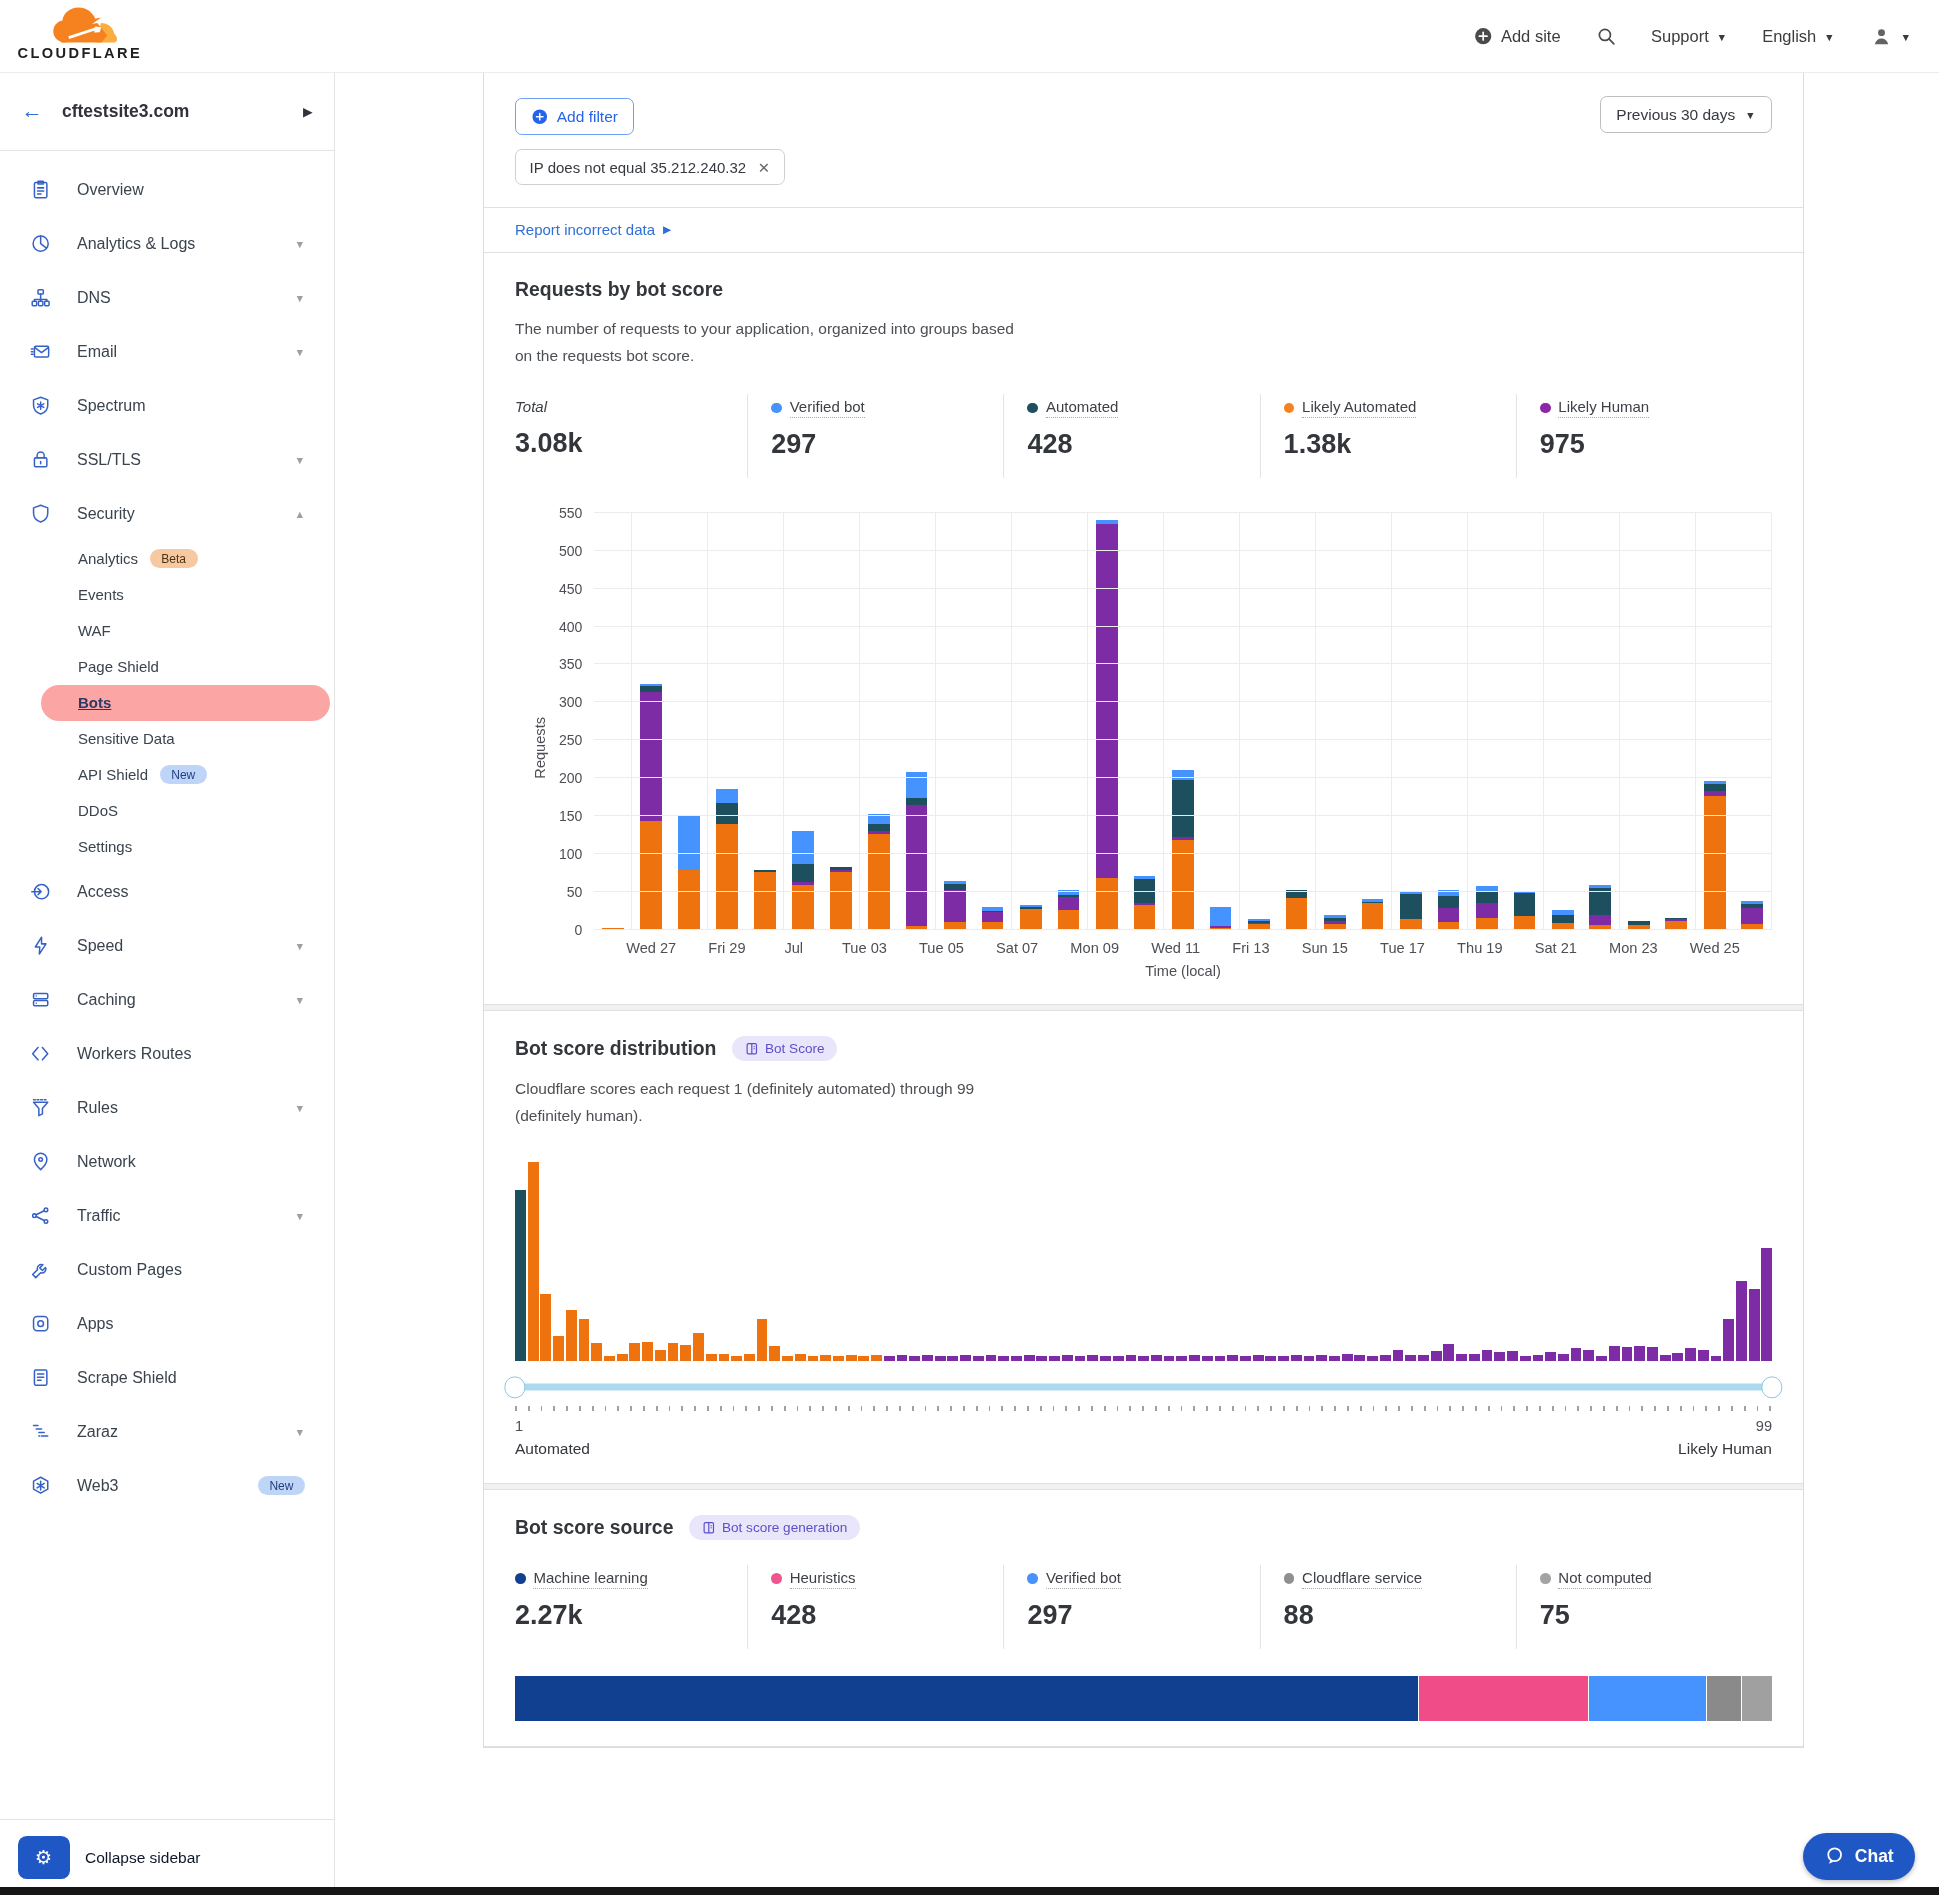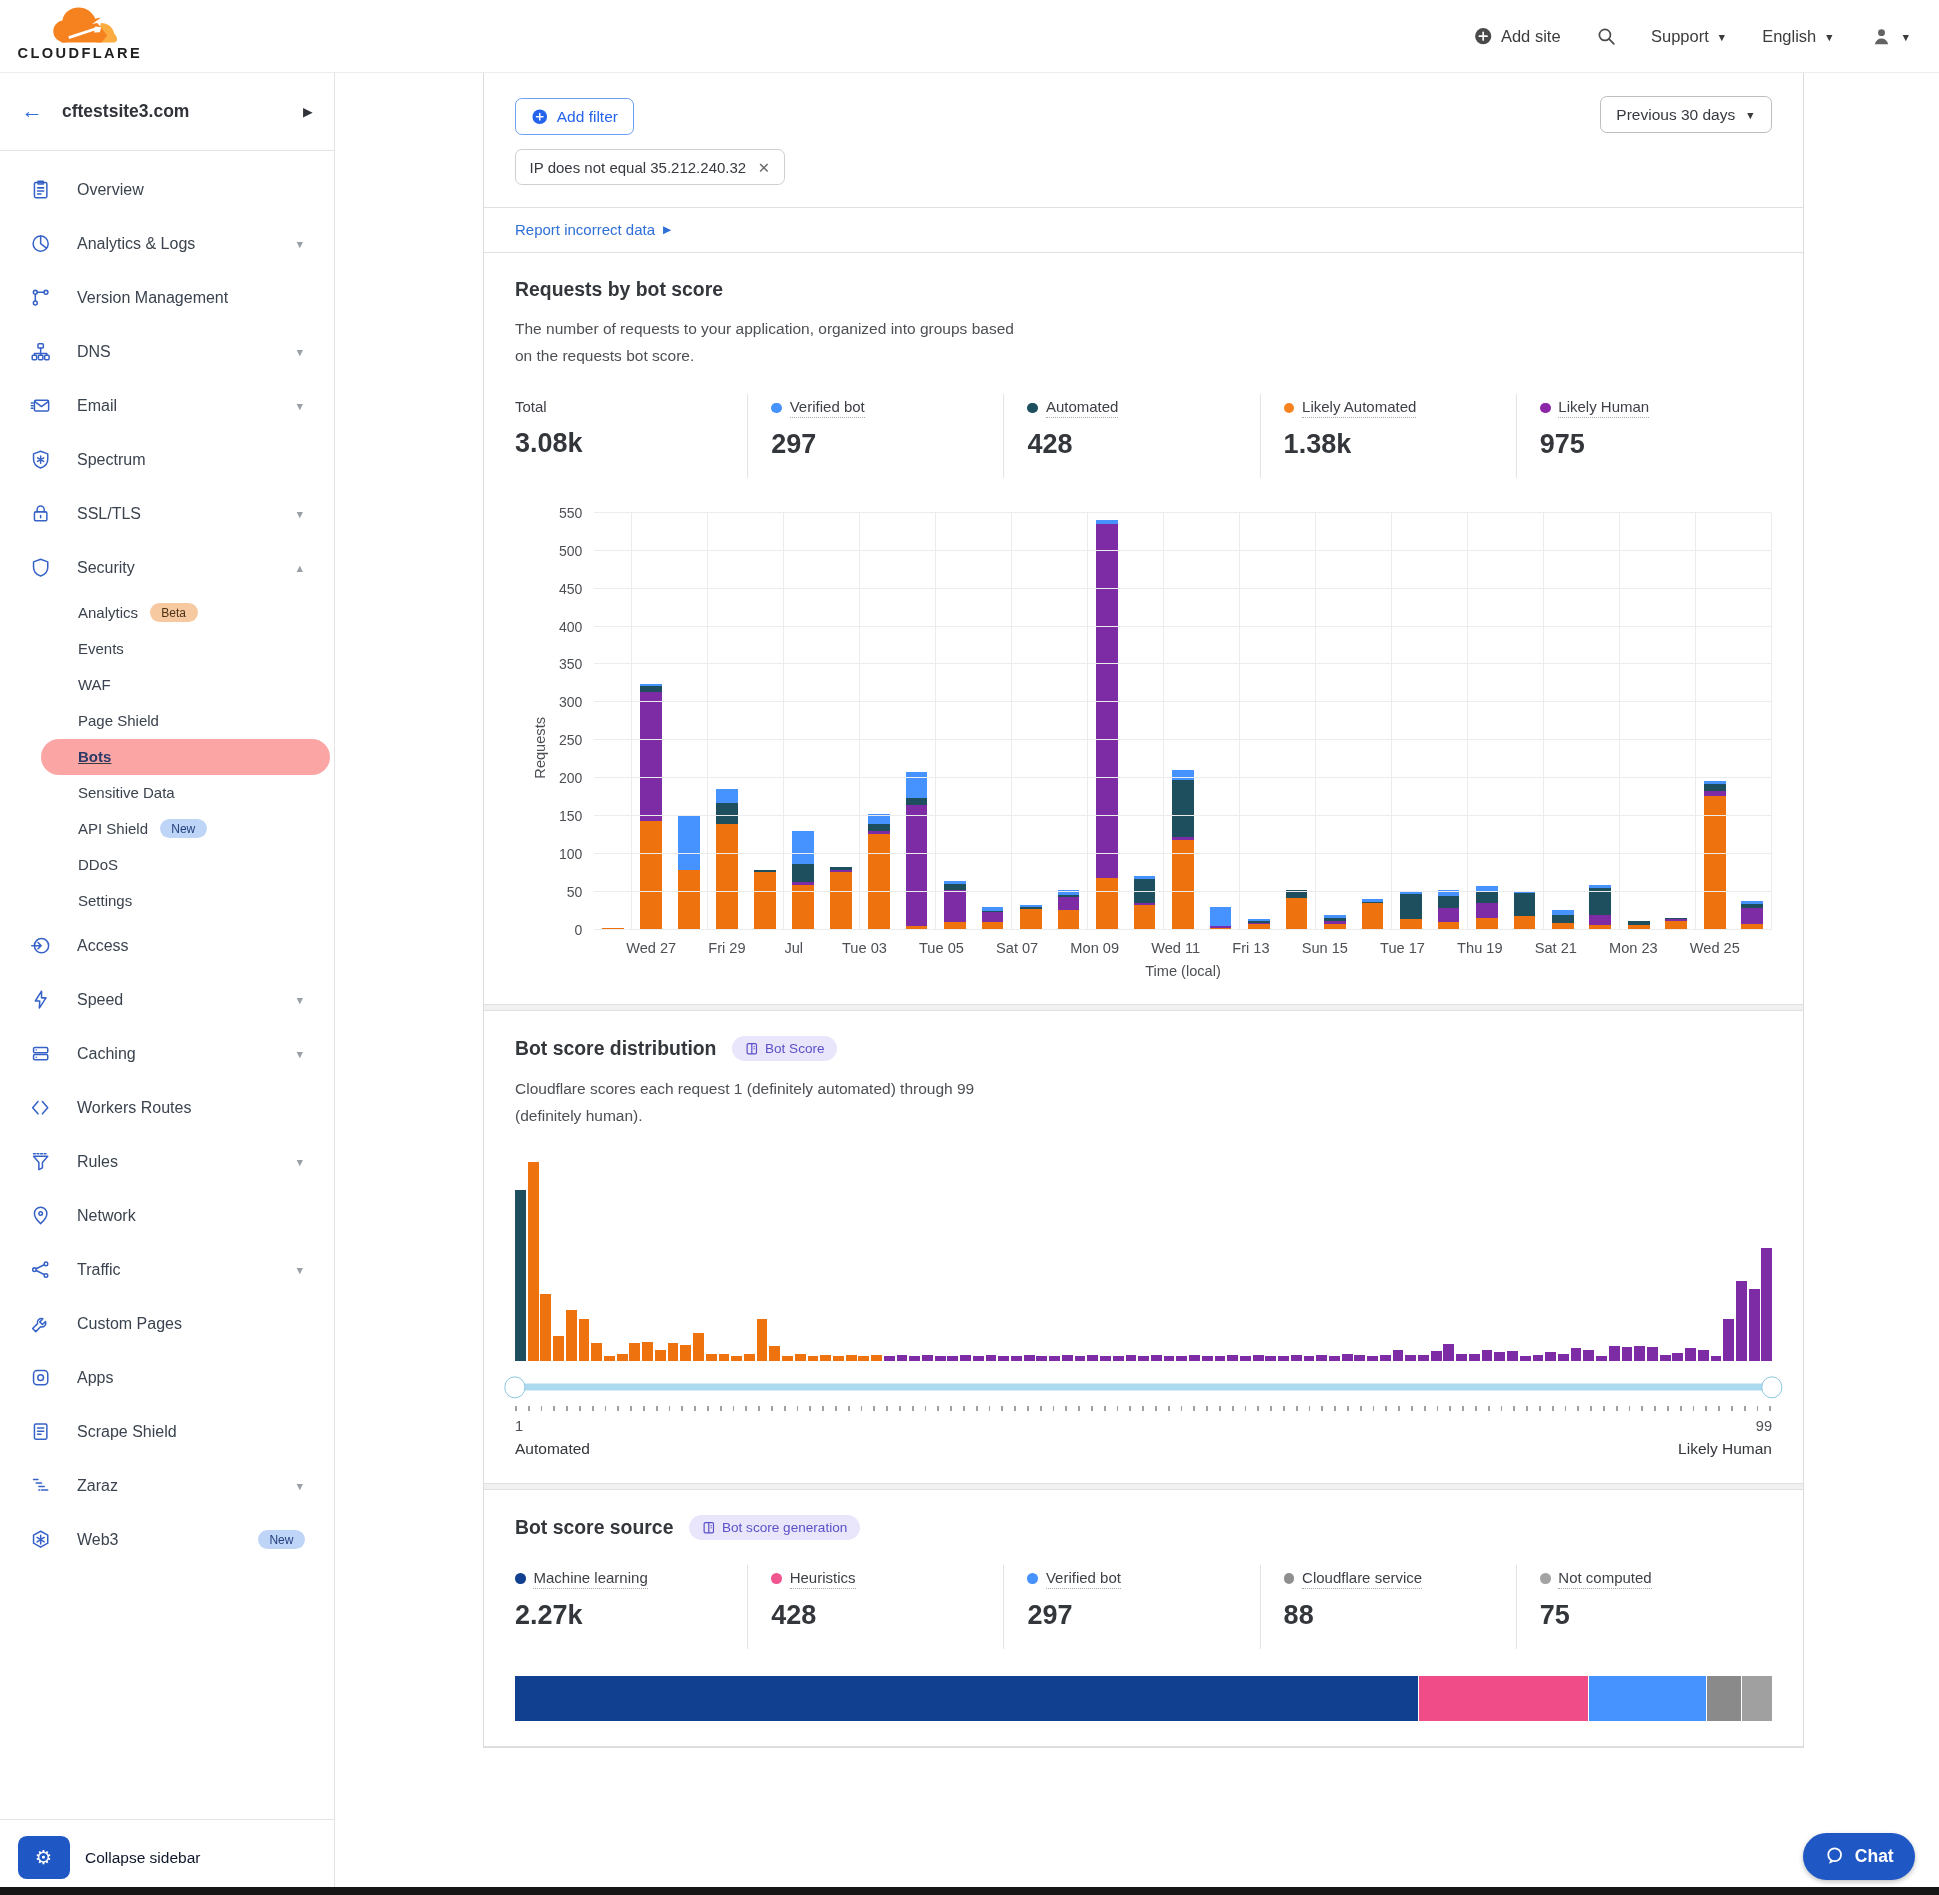--- a/index.html
+++ b/index.html
@@ -56,21 +56,21 @@
   .card-desc { font-size:15.5px; color:#4c4f54; line-height:1.7; margin-top:15.5px; max-width:505px; }
   .title-row { display:flex; align-items:center; gap:15.5px; }
   .pill-badge { display:inline-flex; align-items:center; gap:6.8px; background:#e9e6fb; color:#5b50c8; font-size:13.6px; border-radius:14.6px; padding:4.9px 12.6px; cursor:pointer; }
 
   .stats-row { display:flex; margin-top:25px; }
   .stat { flex:1; padding:3.9px 0 17.5px 23px; border-left:1px solid #e3e3e3; }
   .stat:first-child { border-left:none; padding-left:0; }
   .stat-label-row { display:flex; align-items:center; gap:7.8px; }
   .stat-dot { width:10.7px; height:10.7px; border-radius:50%; flex:0 0 10.7px; }
   .stat-label { font-size:15px; color:#3d4046; border-bottom:1.9px dotted #a8a8a8; padding-bottom:1.9px; }
-  .stat-label.nodot { border-bottom:none; }
+  .stat-label.nodot { border-bottom:none;font-style:italic; }
   .stat-value { font-size:27px; font-weight:600; color:#33363b; margin-top:11.6px; }
 
   
   .chart-wrap { display:flex; margin-top:35px; }
   .y-title { width:27px; position:relative; }
   .y-title span { position:absolute; left:-5.8px; top:50%; transform:rotate(-90deg) translateX(10%); transform-origin:center; font-size:14.6px; color:#4c4f54; white-space:nowrap; }
   .y-ticks { position:relative; width:52px; height:417px; }
   .y-tick { position:absolute; right:11.6px; font-size:14px; color:#4c4f54; transform:translateY(50%); }
   .plot-col { flex:1; }
   .plot { position:relative; height:417px; border-right:1px solid #ececec; }
@@ -169,31 +169,20 @@
         </div>
         <div class="nav-item">
           <span class="nav-icon">
             <svg width="21.3" height="21.3" viewBox="0 0 24 24">
               <circle cx="12" cy="12" r="8.5" fill="none" stroke="#3662c8" stroke-width="1.7" stroke-linecap="round" stroke-linejoin="round"></circle>
               <path d="M12 3.5V12M12 12l6.5 5" fill="none" stroke="#3662c8" stroke-width="1.7" stroke-linecap="round" stroke-linejoin="round"></path>
             </svg>
           </span>
           <span class="nav-label">Analytics &amp; Logs</span>
           <span class="nav-caret">▼</span>
-        </div>
-        <div class="nav-item">
-          <span class="nav-icon">
-            <svg width="21.3" height="21.3" viewBox="0 0 24 24">
-              <circle cx="6" cy="18" r="2.2" fill="none" stroke="#3662c8" stroke-width="1.7" stroke-linecap="round" stroke-linejoin="round"></circle>
-              <circle cx="6" cy="6" r="2.2" fill="none" stroke="#3662c8" stroke-width="1.7" stroke-linecap="round" stroke-linejoin="round"></circle>
-              <circle cx="18" cy="6" r="2.2" fill="none" stroke="#3662c8" stroke-width="1.7" stroke-linecap="round" stroke-linejoin="round"></circle>
-              <path d="M6 8.5v7M8 6h7.5" fill="none" stroke="#3662c8" stroke-width="1.7" stroke-linecap="round" stroke-linejoin="round"></path>
-            </svg>
-          </span>
-          <span class="nav-label">Version Management</span>
         </div>
         <div class="nav-item">
           <span class="nav-icon">
             <svg width="21.3" height="21.3" viewBox="0 0 24 24">
               <rect x="9" y="3" width="6" height="5" rx="1" fill="none" stroke="#3662c8" stroke-width="1.7" stroke-linecap="round" stroke-linejoin="round"></rect>
               <rect x="2.5" y="16" width="5" height="5" rx="1" fill="none" stroke="#3662c8" stroke-width="1.7" stroke-linecap="round" stroke-linejoin="round"></rect>
               <rect x="9.5" y="16" width="5" height="5" rx="1" fill="none" stroke="#3662c8" stroke-width="1.7" stroke-linecap="round" stroke-linejoin="round"></rect>
               <rect x="16.5" y="16" width="5" height="5" rx="1" fill="none" stroke="#3662c8" stroke-width="1.7" stroke-linecap="round" stroke-linejoin="round"></rect>
               <path d="M12 8v4M5 16v-2h14v2M12 12v4" fill="none" stroke="#3662c8" stroke-width="1.7" stroke-linecap="round" stroke-linejoin="round"></path>
             </svg>

